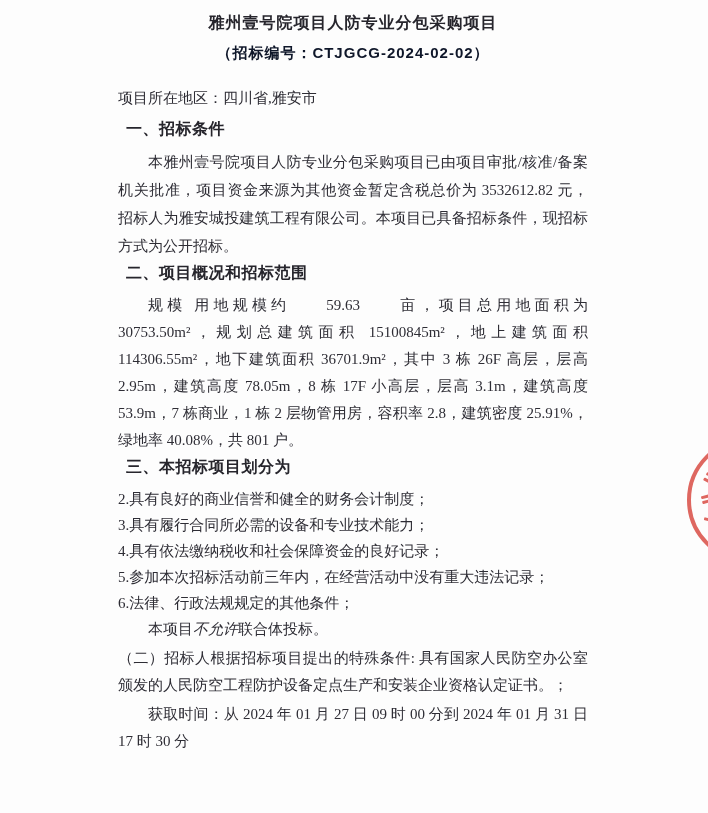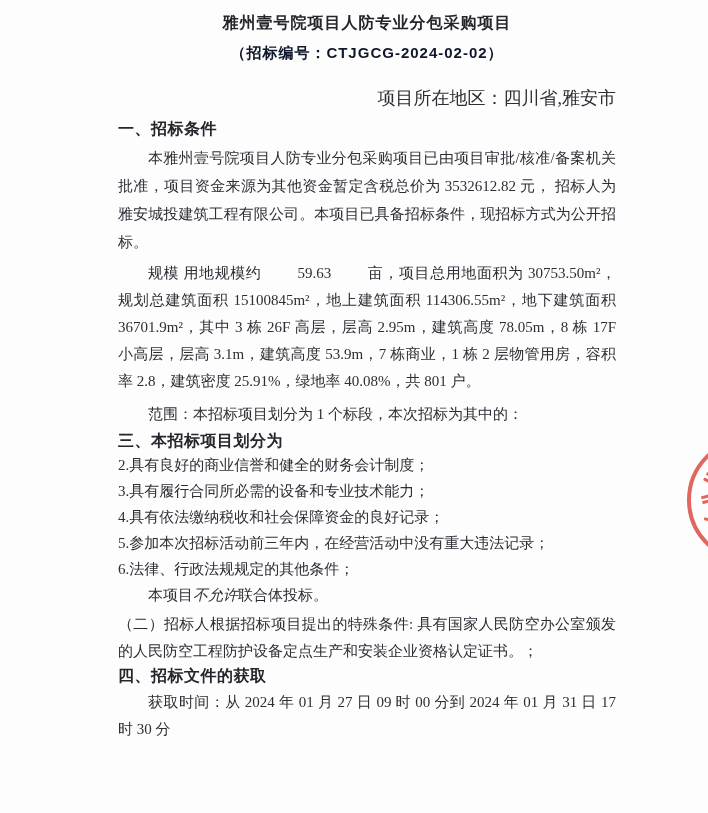--- a/index.html
+++ b/index.html
@@ -7,21 +7,21 @@
     width: 708px; height: 813px;
     position: relative;
     overflow: hidden;
     background: #fdfdfd;
     font-family: "Liberation Serif", serif;
     color: #2e2d35;
   }
   .page {
     position: absolute;
     left: 0; top: 0; right: 0; bottom: 0;
-    padding: 12px 92px 0 118px;
+    padding: 12px 120px 0 118px;
     box-sizing: border-box;
   }
   .center { text-align: center; }
   .title {
     font-family: "Liberation Sans", sans-serif;
     font-weight: 700;
     font-size: 16px;
     line-height: 22px;
     letter-spacing: 1px;
     color: #26252c;
@@ -30,33 +30,32 @@
   .subtitle {
     font-family: "Liberation Sans", sans-serif;
     font-weight: 700;
     font-size: 15px;
     line-height: 22px;
     letter-spacing: 1px;
     color: #0f172a;
     margin: 8px 0 0 0;
   }
   .location {
-    font-size: 18px;
+    font-size: 15px;
     line-height: 20px;
     margin: 24px 0 0 0;
-    text-align: right;
   }
   .h {
     font-family: "Liberation Sans", sans-serif;
     font-weight: 700;
     font-size: 16px;
     line-height: 22px;
     letter-spacing: 0.5px;
     color: #26252c;
-    margin: 0;
+    margin: 8px;
   }
   .para {
     margin: 0;
     font-size: 15px;
     line-height: 27px;
     text-align: justify;
   }
   .lh28 { line-height: 28px; }
   .lh26 { line-height: 26px; }
   .indent { text-indent: 2em; }
@@ -90,33 +89,32 @@
 <div class="page">
 
   <p class="title center">雅州壹号院项目人防专业分包采购项目</p>
   <p class="subtitle center">（招标编号：CTJGCG-2024-02-02）</p>
 
   <p class="location">项目所在地区：四川省,雅安市</p>
 
   <p class="h mt10">一、招标条件</p>
   <p class="para lh28 indent mt4">本雅州壹号院项目人防专业分包采购项目已由项目审批/核准/备案机关批准，项目资金来源为其他资金暂定含税总价为 3532612.82 元， 招标人为雅安城投建筑工程有限公司。本项目已具备招标条件，现招标方式为公开招标。</p>
 
+  <p class="h mt2">二、项目概况和招标范围</p>
   <p class="para indent mt4"><span>规模 用地规模约</span><span class="gap-val">59.63</span><span>亩，项目总用地面积为 30753.50m²，规划总建筑面积 15100845m²，地上建筑面积 114306.55m²，地下建筑面积 36701.9m²，其中 3 栋 26F 高层，层高 2.95m，建筑高度 78.05m，8 栋 17F 小高层，层高 3.1m，建筑高度 53.9m，7 栋商业，1 栋 2 层物管用房，容积率 2.8，建筑密度 25.91%，绿地率 40.08%，共 801 户。</span></p>
-  <p class="para indent mt6">范围：本招标项目划分为 1 个标段，本次招标为其中的：</p>
 
   <p class="h mt2">三、本招标项目划分为</p>
   <p class="para lh26">2.具有良好的商业信誉和健全的财务会计制度；</p>
   <p class="para lh26">3.具有履行合同所必需的设备和专业技术能力；</p>
   <p class="para lh26">4.具有依法缴纳税收和社会保障资金的良好记录；</p>
   <p class="para lh26">5.参加本次招标活动前三年内，在经营活动中没有重大违法记录；</p>
   <p class="para lh26">6.法律、行政法规规定的其他条件；</p>
   <p class="para indent"><span>本项目</span><span class="emph">不允许</span><span>联合体投标。</span></p>
   <p class="para mt2">（二）招标人根据招标项目提出的特殊条件: 具有国家人民防空办公室颁发的人民防空工程防护设备定点生产和安装企业资格认定证书。；</p>
 
-  <p class="h">四、招标文件的获取</p>
   <p class="para indent mt2">获取时间：从 2024 年 01 月 27 日 09 时 00 分到 2024 年 01 月 31 日 17 时 30 分</p>
 
 </div>
 
 <div class="seal">
   <i class="m1"></i>
     <i class="m2"></i>
     <i class="m3"></i>
 </div>
 

